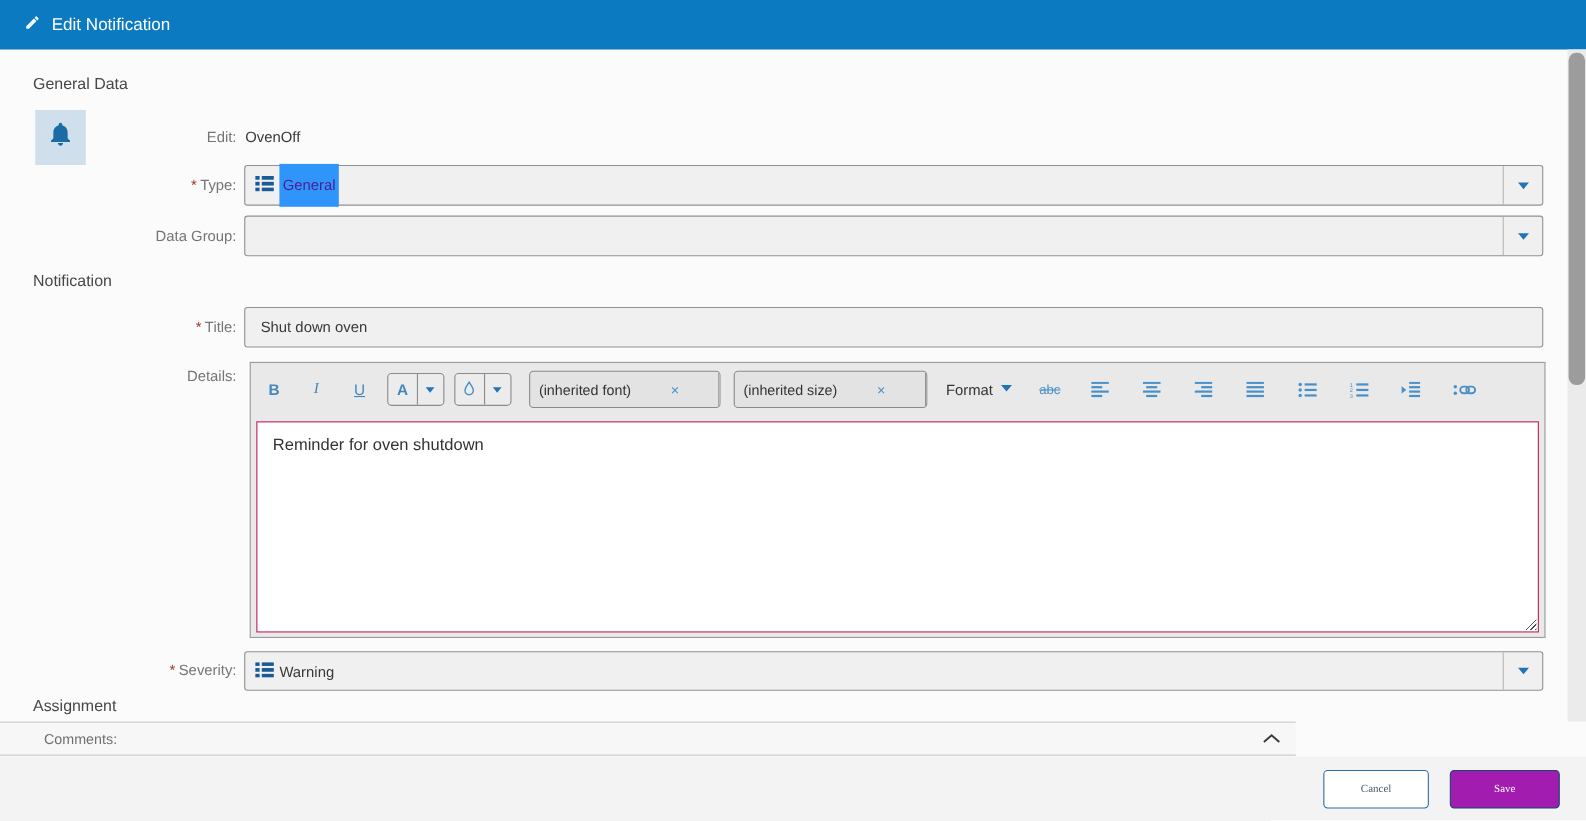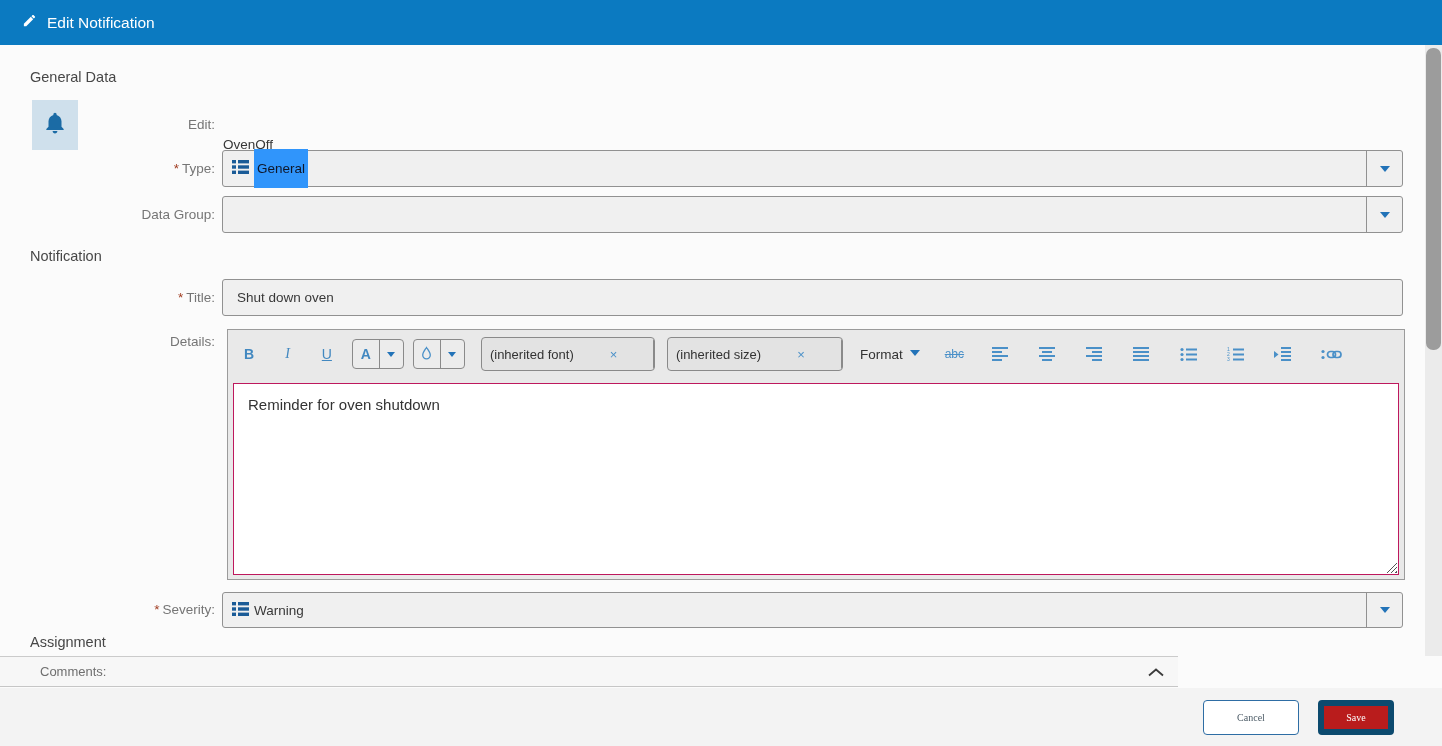--- a/index.html
+++ b/index.html
@@ -18,35 +18,35 @@
   #heading-assignment { top:634px; }
 
   
   .bell-tile { position:absolute; left:32px; top:100px; width:46px; height:50px; background:#cfe0ec;
                display:flex; align-items:center; justify-content:center; cursor:pointer; }
 
   
   .row-label { position:absolute; left:0; width:215px; text-align:right; font-size:13.5px; color:#757575; white-space:nowrap; }
   .req { color:#a03c21; margin-right:3px; }
   #label-name { top:117px; }
-  #value-name { position:absolute; left:223px; top:117px; font-size:13.5px; color:#383838;margin-top:20px; }
+  #value-name { position:absolute; left:223px; top:117px; font-size:13.5px; color:#383838; }
   #label-type { top:161px; }
   #label-datagroup { top:207px; }
   #label-title { top:290px; }
   #label-details { top:334px; }
   #label-severity { top:602px;text-align:right; }
 
   
   .combo { position:absolute; left:222px; width:1181px; height:37px; background:#f0f0f0;
            border:1px solid #919191; border-radius:3px; display:flex; align-items:center; cursor:pointer; }
   #combo-type { top:150px; }
   #combo-datagroup { top:196px; }
   #combo-severity { top:592px; height:36px; }
   .combo-inner { display:flex; align-items:center; gap:5px; padding-left:9px; font-size:13.5px; color:#383838; }
-  .sel-highlight { background:#3095fb; color:#0f172a; padding:12px 3px; }
+  .sel-highlight { background:#3095fb; color:#4c1d95; padding:12px 3px; }
   .dd-btn { margin-left:auto; width:36px; height:100%; border-left:1px solid #919191;
             display:flex; align-items:center; justify-content:center; cursor:pointer; border-radius:0 3px 3px 0; }
   .arrow-down { width:0; height:0; border-left:5px solid transparent; border-right:5px solid transparent; border-top:6px solid #2273b8; }
 
   
   .text-input { position:absolute; left:222px; width:1181px; height:37px; background:#f0f0f0;
                 border:1px solid #919191; border-radius:3px; display:flex; align-items:center;
                 padding-left:14px; font-size:13.5px; color:#383838; }
   #input-title { top:279px; }
 
@@ -93,21 +93,21 @@
                   display:flex; align-items:center; z-index:5; cursor:pointer; }
   #comments-label { padding-left:40px; font-size:13px; color:#6f6f6f; }
   #comments-chevron { position:absolute; right:13px; top:7px; cursor:pointer; }
 
   
   #footer { position:absolute; left:0; top:688px; width:1442px; height:58px; background:#f3f3f3; }
   .btn { position:absolute; top:12px; height:35px; border-radius:4px; font-size:10px;
          display:flex; align-items:center; justify-content:center; cursor:pointer;
          font-family:Liberation Serif, serif; }
   #cancel-button { left:1203px; width:96px; background:#fff; border:1px solid #2e6da4; color:#4c5b66; }
-  #save-button { left:1318px; width:76px; background:#b91c1c; border:6px solid #0c4a6e; color:#fff; }
+  #save-button { left:1318px; width:100px; background:#a21caf; border:1px solid #0c4a6e; color:#fff; }
 
   
   #scrollbar-track { position:absolute; left:1425px; top:45px; width:17px; height:611px; background:#ebebeb; z-index:6; }
   #scrollbar-thumb { position:absolute; left:1px; top:3px; width:15px; height:302px; background:#9c9c9c; border-radius:7px; cursor:grab; }
 </style>
 </head>
 <body>
 
 <div class="page">
 

